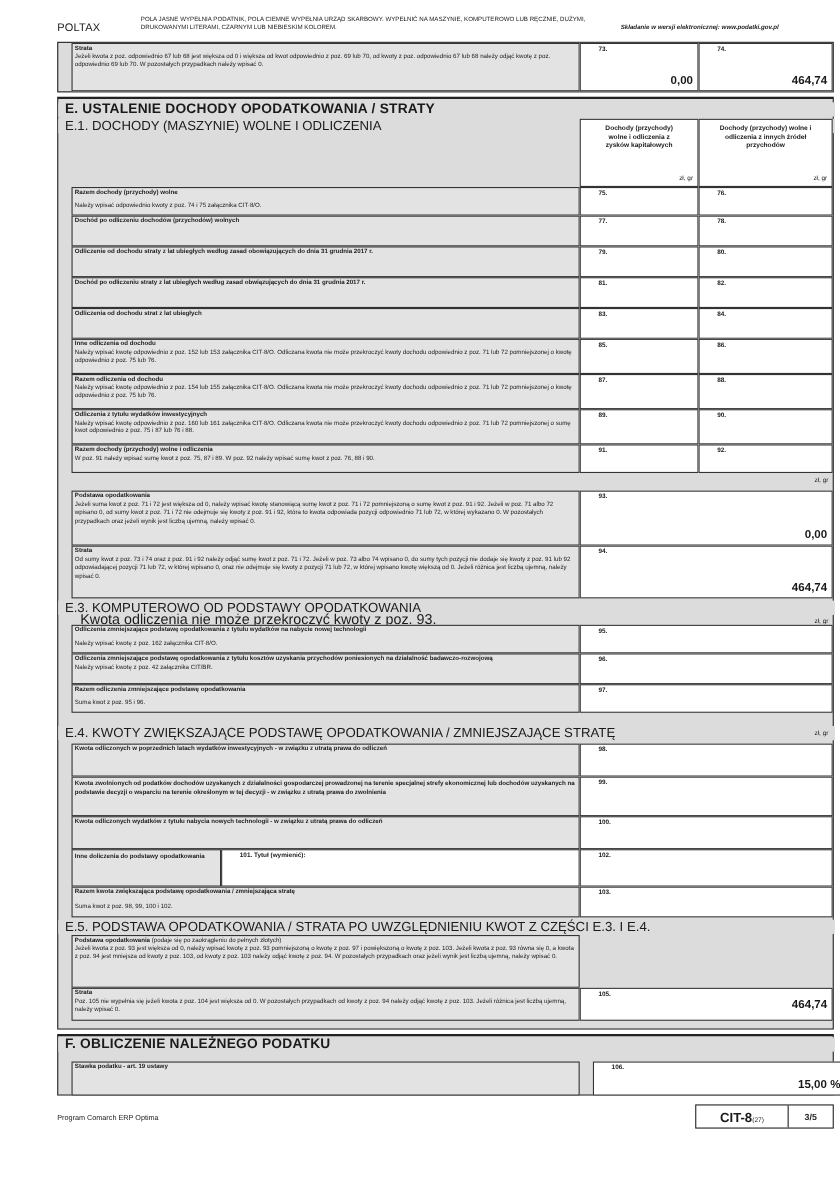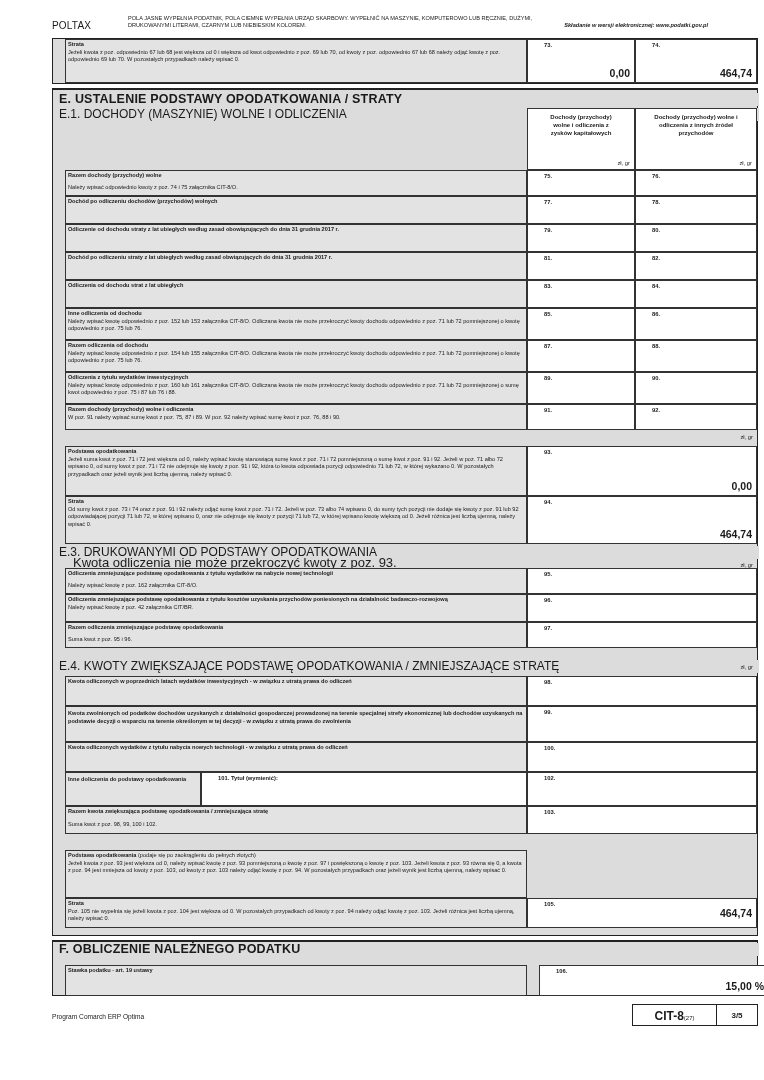--- a/index.html
+++ b/index.html
@@ -52,21 +52,21 @@
     <div class="cell" style="width:108px;height:44px;">
       <span>73.</span><span class="val">0,00</span>
     </div>
     <div class="cell" style="width:122px;height:44px;">
       <span>74.</span><span class="val">464,74</span>
     </div>
   </div>
 </div>
 
 <div class="form" style="top:88px;height:848px;border-top:2px solid #222;">
-  <div class="sec bold" style="top:3px;">E. USTALENIE PODSTAWY OPODATKOWANIA / STRATY</div>
+  <div class="sec bold" style="top:3px;">E. USTALENIE DOCHODY OPODATKOWANIA / STRATY</div>
 
   <div class="sec" style="top:18px;">E.1. DOCHODY (MASZYNIE) WOLNE I ODLICZENIA</div>
   <div class="row" style="top:18px;left:474px;height:62px;">
     <div class="cell" style="width:108px;height:62px;text-align:center;font-size:6px;line-height:8px;padding-top:4px;">
       <span>Dochody (przychody) wolne i odliczenia z zysków kapitałowych</span>
       <span class="zl" style="bottom:2px;font-weight:normal;">zł, gr</span>
     </div>
     <div class="cell" style="width:122px;height:62px;text-align:center;font-size:6px;line-height:8px;padding-top:4px;">
       <span>Dochody (przychody) wolne i odliczenia z innych źródeł przychodów</span>
       <span class="zl" style="bottom:2px;font-weight:normal;">zł, gr</span>
@@ -133,21 +133,21 @@
   <span class="zl" style="top:344px;">zł, gr</span>
   <div class="row" style="top:356px;left:12px;height:50px;">
     <div class="lab" style="width:462px;height:50px;"><b>Podstawa opodatkowania</b><span>Jeżeli suma kwot z poz. 71 i 72 jest większa od 0, należy wpisać kwotę stanowiącą sumę kwot z poz. 71 i 72 pomniejszoną o sumę kwot z poz. 91 i 92. Jeżeli w poz. 71 albo 72 wpisano 0, od sumy kwot z poz. 71 i 72 nie odejmuje się kwoty z poz. 91 i 92, która to kwota odpowiada pozycji odpowiednio 71 lub 72, w której wykazano 0. W pozostałych przypadkach oraz jeżeli wynik jest liczbą ujemną, należy wpisać 0.</span></div>
     <div class="cell" style="width:230px;"><span>93.</span><span class="val">0,00</span></div>
   </div>
   <div class="row" style="top:406px;left:12px;height:48px;">
     <div class="lab" style="width:462px;height:48px;"><b>Strata</b><span>Od sumy kwot z poz. 73 i 74 oraz z poz. 91 i 92 należy odjąć sumę kwot z poz. 71 i 72. Jeżeli w poz. 73 albo 74 wpisano 0, do sumy tych pozycji nie dodaje się kwoty z poz. 91 lub 92 odpowiadającej pozycji 71 lub 72, w której wpisano 0, oraz nie odejmuje się kwoty z pozycji 71 lub 72, w której wpisano kwotę większą od 0. Jeżeli różnica jest liczbą ujemną, należy wpisać 0.</span></div>
     <div class="cell" style="width:230px;"><span>94.</span><span class="val">464,74</span></div>
   </div>
 
-  <div class="sec" style="top:456px;">E.3. DRUKOWANYMI OD PODSTAWY OPODATKOWANIA</div>
+  <div class="sec" style="top:456px;">E.3. KOMPUTEROWO OD PODSTAWY OPODATKOWANIA</div>
   <div class="sec sub" style="top:468px;padding-left:20px;background:transparent;">Kwota odliczenia nie może przekroczyć kwoty z poz. 93.</div>
   <span class="zl" style="top:472px;">zł, gr</span>
   <div class="row" style="top:478px;left:12px;height:26px;">
     <div class="lab" style="width:462px;height:26px;">
         <b>Odliczenia zmniejszające podstawę opodatkowania z tytułu wydatków na nabycie nowej technologii</b>
         <span style="display:block;margin-top:4px;">Należy wpisać kwotę z poz. 162 załącznika CIT-8/O.</span>
       </div>
     <div class="cell" style="width:230px;"><span>95.</span></div>
   </div>
   <div class="row" style="top:504px;left:12px;height:28px;">
@@ -190,20 +190,21 @@
     <div class="cell" style="width:230px;"><span>102.</span></div>
   </div>
   <div class="row" style="top:716px;left:12px;height:28px;">
     <div class="lab" style="width:462px;height:28px;">
         <b>Razem kwota zwiększająca podstawę opodatkowania / zmniejszająca stratę</b>
         <span style="display:block;margin-top:5px;">Suma kwot z poz. 98, 99, 100 i 102.</span>
       </div>
     <div class="cell" style="width:230px;"><span>103.</span></div>
   </div>
 
+  <div class="sec" style="top:746px;">E.5. PODSTAWA OPODATKOWANIA / STRATA PO UWZGLĘDNIENIU KWOT Z CZĘŚCI E.3. I E.4.</div>
   <div class="row" style="top:760px;left:12px;height:48px;">
     <div class="lab" style="width:462px;height:48px;"><b style="display:inline;">Podstawa opodatkowania</b><span> (podaje się po zaokrągleniu do pełnych złotych)</span><span style="display:block;">Jeżeli kwota z poz. 93 jest większa od 0, należy wpisać kwotę z poz. 93 pomniejszoną o kwotę z poz. 97 i powiększoną o kwotę z poz. 103. Jeżeli kwota z poz. 93 równa się 0, a kwota z poz. 94 jest mniejsza od kwoty z poz. 103, od kwoty z poz. 103 należy odjąć kwotę z poz. 94. W pozostałych przypadkach oraz jeżeli wynik jest liczbą ujemną, należy wpisać 0.</span></div>
   </div>
   <div class="row" style="top:808px;left:12px;height:30px;">
     <div class="lab" style="width:462px;height:30px;"><b>Strata</b><span>Poz. 105 nie wypełnia się jeżeli kwota z poz. 104 jest większa od 0. W pozostałych przypadkach od kwoty z poz. 94 należy odjąć kwotę z poz. 103. Jeżeli różnica jest liczbą ujemną, należy wpisać 0.</span></div>
     <div class="cell" style="width:230px;"><span>105.</span><span class="val" style="bottom:8px;">464,74</span></div>
   </div>
 </div>
 
 <div class="form" style="top:940px;height:56px;border-top:2px solid #222;">

